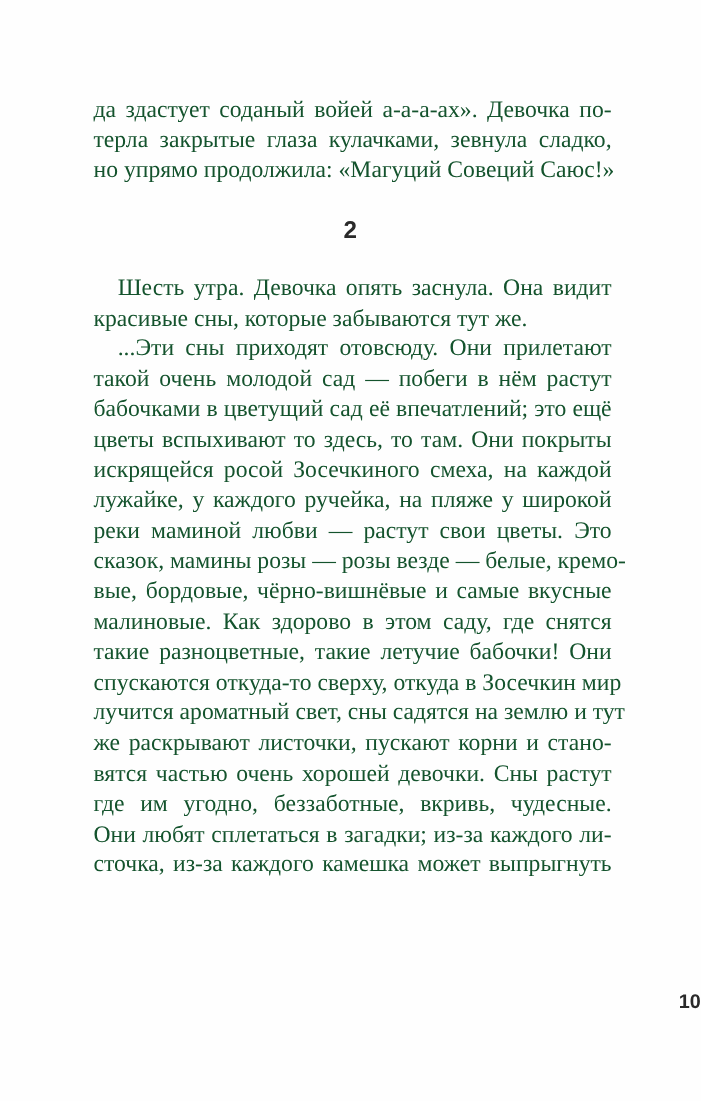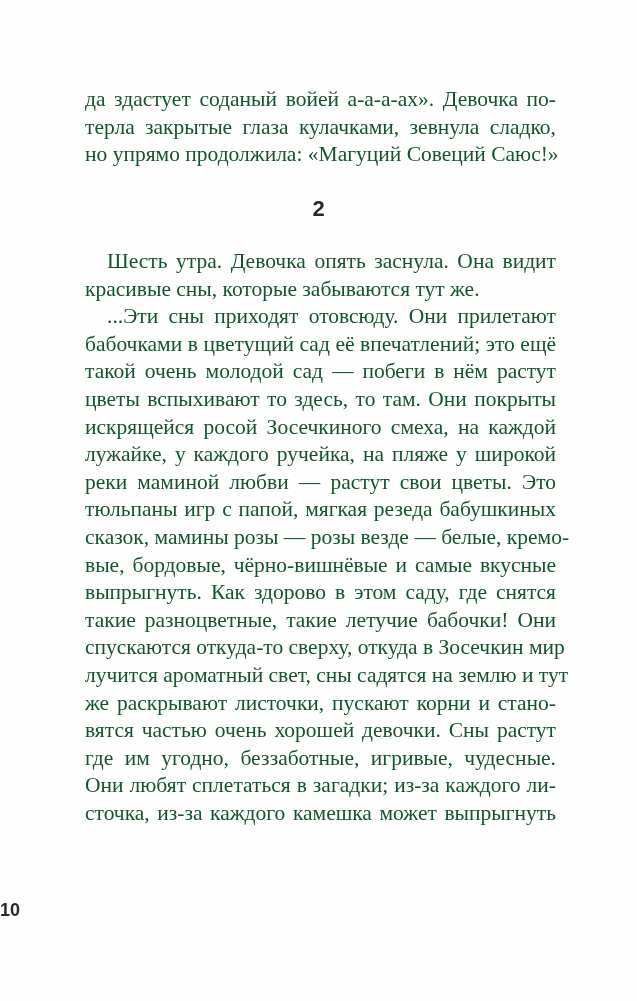--- a/index.html
+++ b/index.html
@@ -54,21 +54,21 @@
       font-family: "Liberation Sans", "DejaVu Sans", sans-serif;
       font-weight: bold;
       font-size: 22px;
       color: #2a2a2a;
     }
     .page-number {
       position: absolute;
       top: 900px;
       left: 0;
       width: 637px;
-      text-align: left;
+      text-align: right;
       font-family: "Liberation Sans", "DejaVu Sans", sans-serif;
       font-weight: bold;
       font-size: 18px;
       color: #2a2a2a;
     }
   </style>
 </head>
 <body>
 
 <div class="page">
@@ -81,36 +81,35 @@
 
   <div class="chapter-number">2</div>
 
   <div class="text-block body-block">
     <div>
       <span class="line indent">Шесть утра. Девочка опять заснула. Она видит</span>
       <span class="line last">красивые сны, которые забываются тут же.</span>
     </div>
     <div>
       <span class="line indent">...Эти сны приходят отовсюду. Они прилетают</span>
+      <span class="line">такой очень молодой сад — побеги в нём растут</span>
       <span class="line">бабочками в цветущий сад её впечатлений; это ещё</span>
-      <span class="line">такой очень молодой сад — побеги в нём растут</span>
       <span class="line">цветы вспыхивают то здесь, то там. Они покрыты</span>
       <span class="line">искрящейся росой Зосечкиного смеха, на каждой</span>
       <span class="line">лужайке, у каждого ручейка, на пляже у широкой</span>
       <span class="line">реки маминой любви — растут свои цветы. Это</span>
-      <span class="line">тюльпаны игр с папой, мягкая резеда бабушкиных</span>
       <span class="line">сказок, мамины розы — розы везде — белые, кремо-</span>
       <span class="line">вые, бордовые, чёрно-вишнёвые и самые вкусные</span>
-      <span class="line">выпрыгнуть. Как здорово в этом саду, где снятся</span>
+      <span class="line">малиновые. Как здорово в этом саду, где снятся</span>
       <span class="line">такие разноцветные, такие летучие бабочки! Они</span>
       <span class="line">спускаются откуда-то сверху, откуда в Зосечкин мир</span>
       <span class="line">лучится ароматный свет, сны садятся на землю и тут</span>
       <span class="line">же раскрывают листочки, пускают корни и стано-</span>
       <span class="line">вятся частью очень хорошей девочки. Сны растут</span>
-      <span class="line">где им угодно, беззаботные, игривые, чудесные.</span>
+      <span class="line">где им угодно, беззаботные, вкривь, чудесные.</span>
       <span class="line">Они любят сплетаться в загадки; из-за каждого ли-</span>
       <span class="line">сточка, из-за каждого камешка может выпрыгнуть</span>
     </div>
   </div>
 
   <div class="page-number">10</div>
 
 </div>
 
 </body></html>

